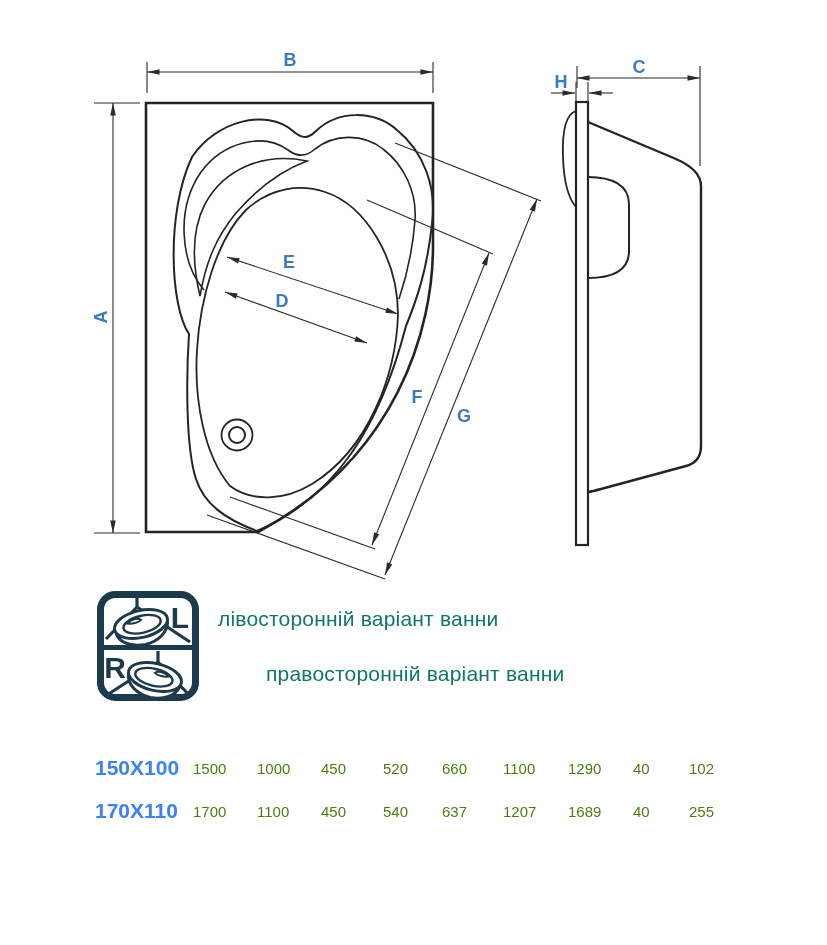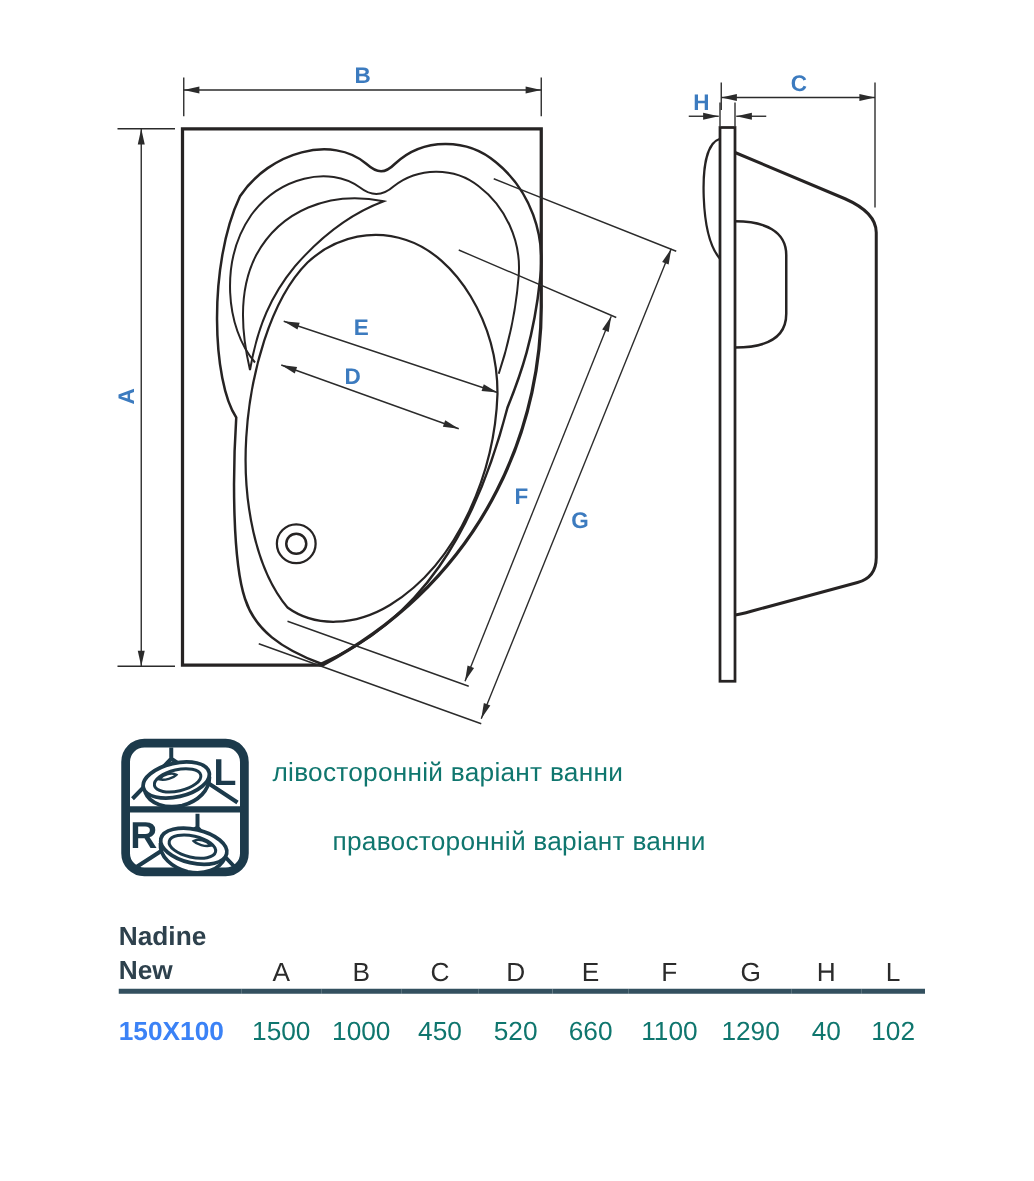--- a/index.html
+++ b/index.html
@@ -29,21 +29,21 @@
   table.spec td { padding: 0; }
   .model-cell {
     vertical-align: bottom; padding-bottom: 5px;
     font-size: 21px; font-weight: bold; color: #2e414d; line-height: 1.28;
   }
   .head-cell {
     vertical-align: bottom; text-align: center; padding-bottom: 5px;
     font-size: 21px; color: #2b2b2b; font-weight: 400;
   }
   tr.header-row td { border-bottom: 4px solid #33505f; }
-  tr.value-row td { text-align: center; padding-top: 19px; font-size: 21px; color: #0f766e; }
+  tr.value-row td { padding-top: 19px; font-size: 15px; color: #4d7c0f; }
   tr.value-row td.row-label {
     text-align: left; font-weight: bold; color: #3b82f6; font-size: 21px;
   }
 </style>
 </head>
 <body>
 
 <svg id="drawing-svg" width="827" height="580" viewBox="0 0 827 580">
   <defs>
     <marker id="arw" viewBox="0 0 14 8" markerWidth="14" markerHeight="8" refX="13" refY="4" orient="auto-start-reverse" markerUnits="userSpaceOnUse">
@@ -144,42 +144,39 @@
         <col style="width:64px">
       <col style="width:62px">
         <col style="width:59px">
         <col style="width:61px">
       <col style="width:65px">
         <col style="width:65px">
         <col style="width:56px">
       <col style="width:51px">
     </colgroup>
     <tbody>
-      <tr class="header-row">
-        <td class="model-cell">
-          <div>Nadine</div>
-          <div>New</div>
-        </td>
-        <td class="head-cell">A</td>
-        <td class="head-cell">B</td>
-        <td class="head-cell">C</td>
-        <td class="head-cell">D</td>
-        <td class="head-cell">E</td>
-        <td class="head-cell">F</td>
-        <td class="head-cell">G</td>
-        <td class="head-cell">H</td>
-        <td class="head-cell">L</td>
-      </tr>
       <tr class="value-row">
         <td class="row-label">150X100</td>
         <td>1500</td>
         <td>1000</td>
         <td>450</td>
         <td>520</td>
         <td>660</td>
         <td>1100</td>
         <td>1290</td>
         <td>40</td>
         <td>102</td>
       </tr>
+      <tr class="value-row">
+        <td class="row-label">170X110</td>
+        <td>1700</td>
+        <td>1100</td>
+        <td>450</td>
+        <td>540</td>
+        <td>637</td>
+        <td>1207</td>
+        <td>1689</td>
+        <td>40</td>
+        <td>255</td>
+      </tr>
     </tbody>
   </table>
 </div>
 
 </body></html>

